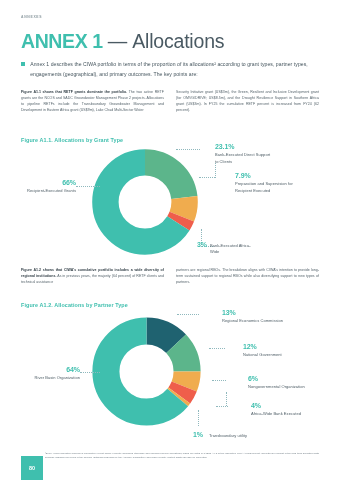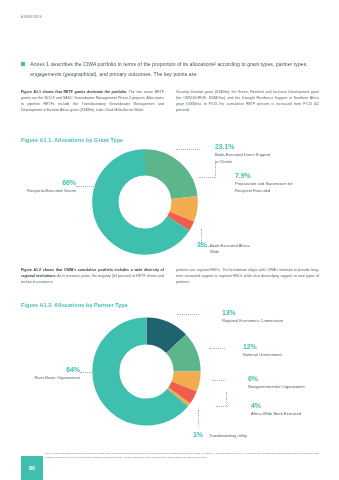--- a/index.html
+++ b/index.html
@@ -173,20 +173,25 @@
     justify-content: center;
   }
 </style>
 </head>
 <body>
 
 <div class="page">
 
   <div class="running-head">ANNEXES</div>
 
+  <div class="title-row">
+    <span class="title-annex">ANNEX 1</span>
+    <span class="title-dash">—</span>
+    <span class="title-rest">Allocations</span>
+  </div>
 
   <div class="intro">
     <div class="intro-marker"></div>
     <div class="intro-text">Annex 1 describes the CIWA portfolio in terms of the proportion of its allocations² according to grant types, partner types, engagements (geographical), and primary outcomes. The key points are:</div>
   </div>
 
   <div class="cols block-1">
     <div class="col">
       <b>Figure A1.1 shows that RETF grants dominate the portfolio.</b>
       <span> The two active RETF grants are the NCOS and SADC Groundwater Management Phase 2 projects. Allocations to pipeline RETFs include the Transboundary Groundwater Management and Development in Eastern Africa grant (US$9m), Lake Chad Multi-Sector Water</span>

